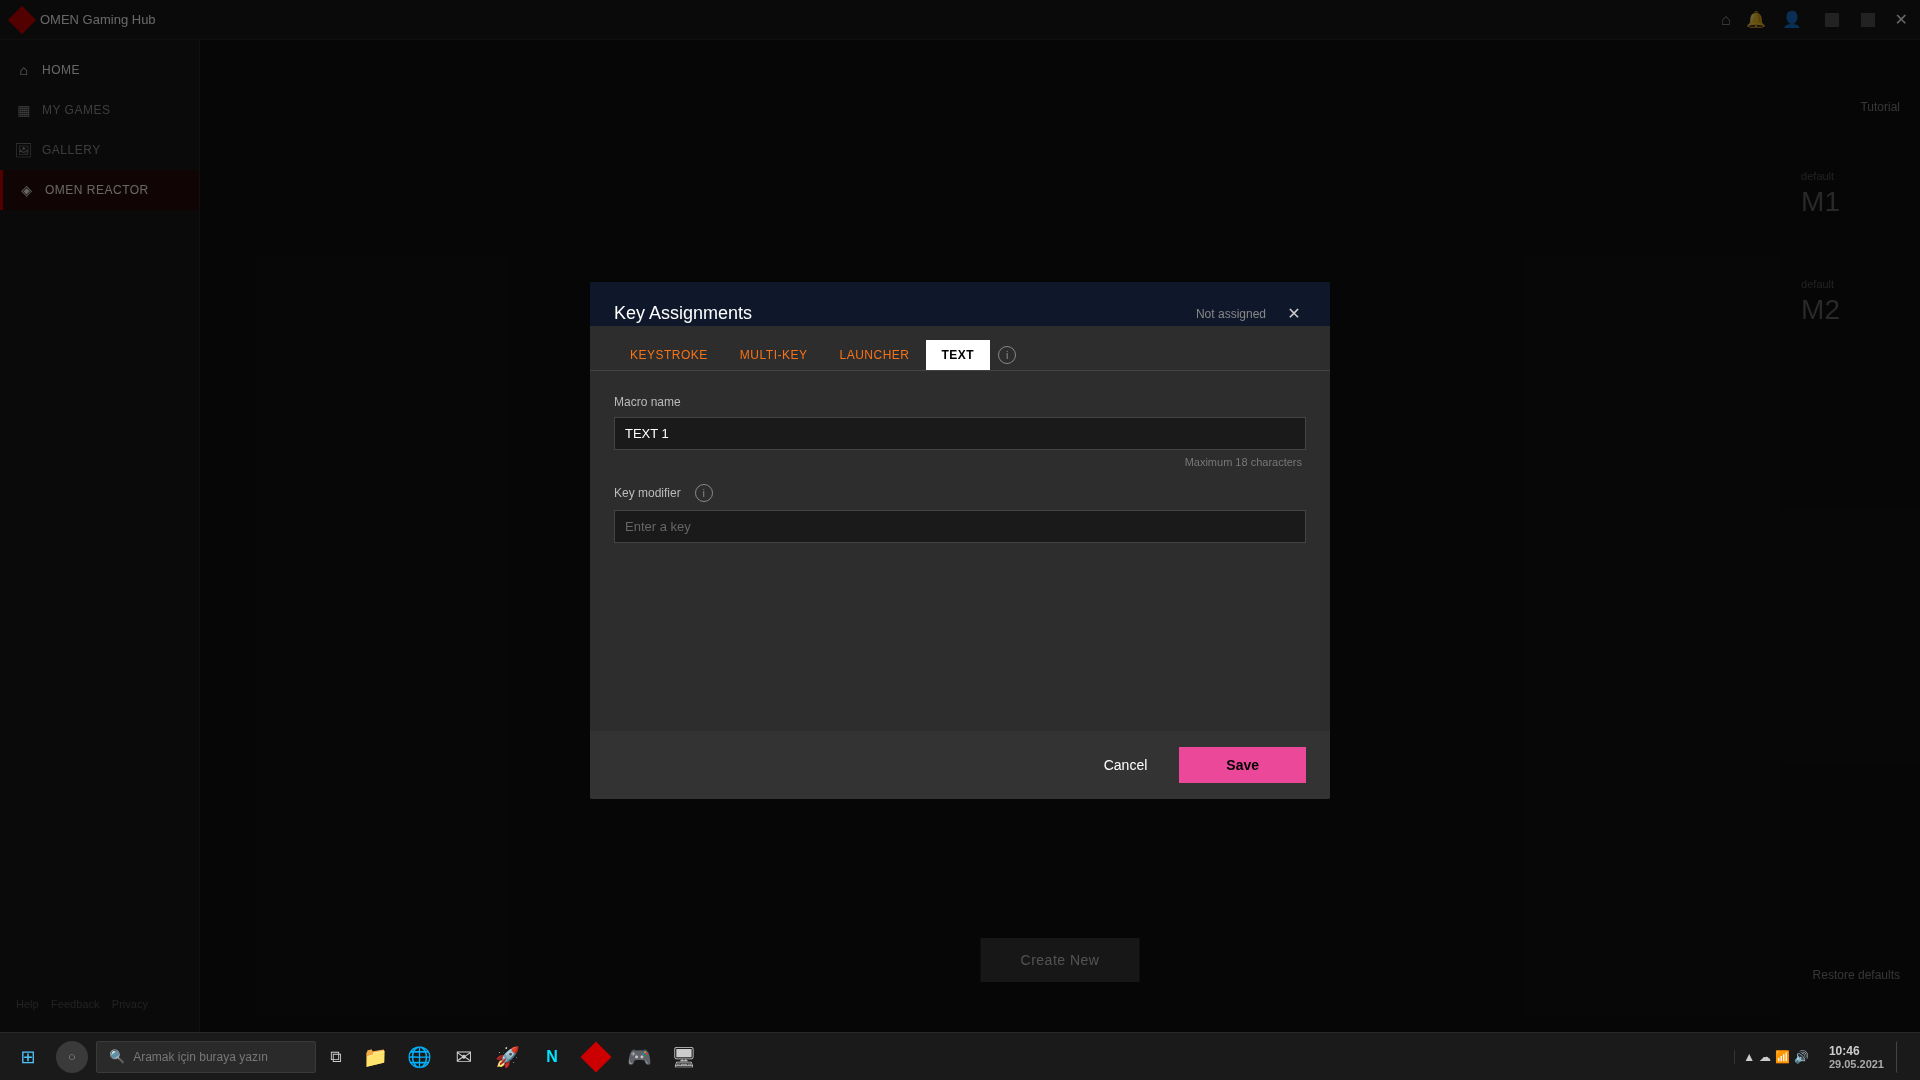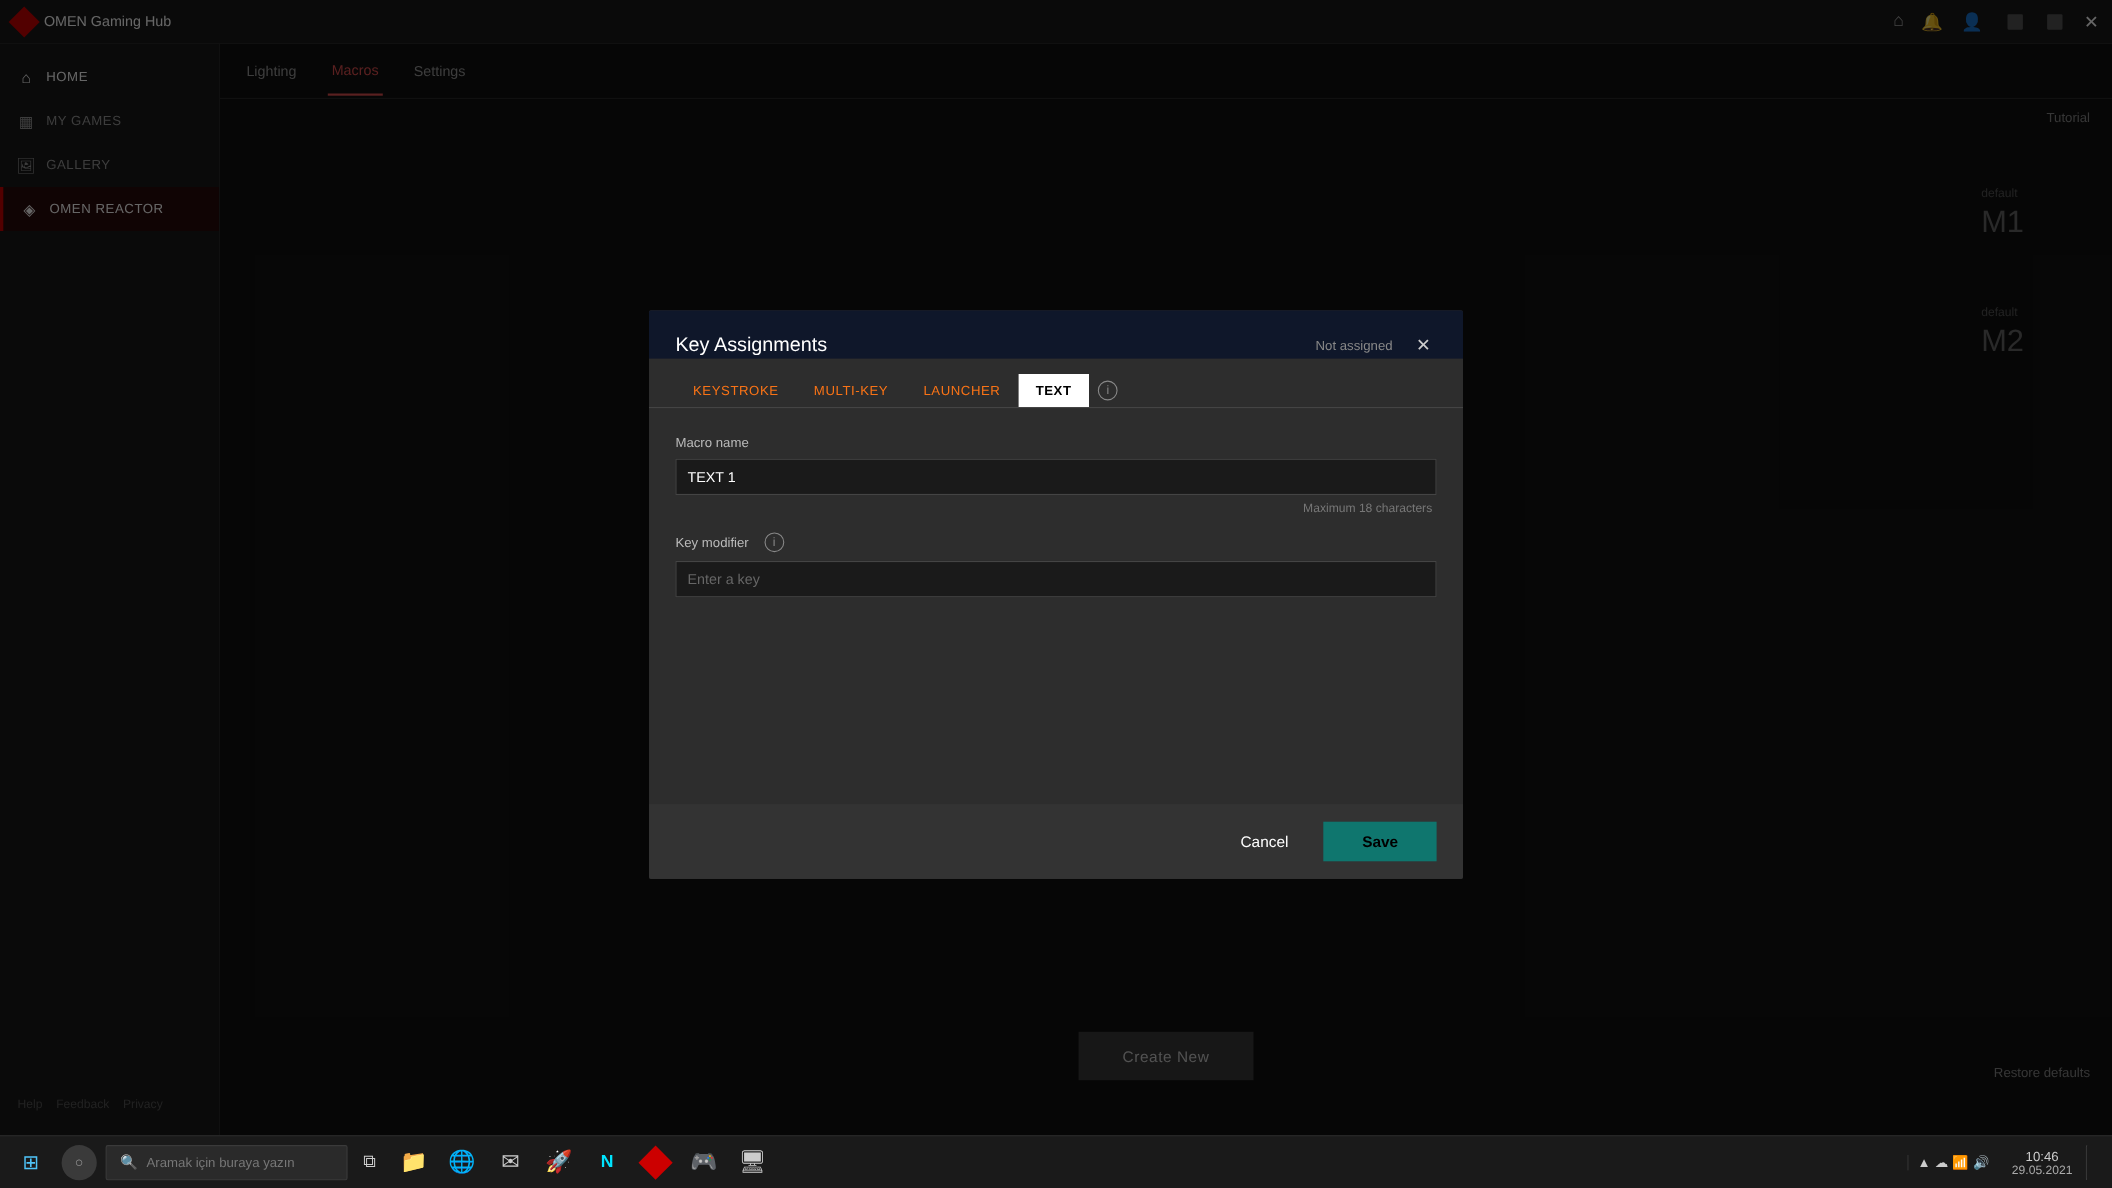--- a/index.html
+++ b/index.html
@@ -359,26 +359,26 @@
     }
     .btn-cancel {
       background: transparent;
       border: none;
       color: #ffffff;
       font-size: 14px;
       padding: 10px 20px;
       cursor: pointer;
     }
     .btn-save {
-      background: #0f766e;
+      background: #ec4899;
       border: none;
       color: #000;
       font-size: 14px;
       font-weight: 600;
-      padding: 10px 35px;
+      padding: 10px 47px;
       cursor: pointer;
     }
 
     
     .taskbar {
       position: absolute;
       bottom: 0; left: 0; right: 0;
       height: 48px;
       background: #1a1a1a;
       display: flex;
@@ -437,23 +437,24 @@
     .taskbar-tray {
       display: flex;
       align-items: center;
       gap: 4px;
       padding: 0 8px;
       border-left: 1px solid #333;
       margin-left: 4px;
     }
     .tray-icon { font-size: 12px; color: #ccc; cursor: pointer; }
     .clock {
-      text-align: center;
+      text-align: left;
       padding: 0 8px;
       cursor: pointer;
+      font-weight: bold;
     }
     .clock-time { font-size: 12px; color: #ccc; }
     .clock-date { font-size: 11px; color: #aaa; }
     .cortana-btn {
       width: 32px;
       height: 32px;
       border-radius: 50%;
       background: #3a3a3a;
       display: flex;
       align-items: center;
@@ -520,25 +521,20 @@
   </div>
   <div class="sidebar-bottom">
     <span class="sidebar-bottom-link">Help</span>
     <span class="sidebar-bottom-link">Feedback</span>
     <span class="sidebar-bottom-link">Privacy</span>
   </div>
 </div>
 
 <div class="main-content">
 
-  <div class="tabs-bar">
-    <a class="tab">Lighting</a>
-    <a class="tab active">Macros</a>
-    <a class="tab">Settings</a>
-  </div>
 
   <div class="content-area">
 
     <div class="tutorial-link">Tutorial</div>
 
     <div class="macro-keys">
       <div class="macro-key-block">
         <div class="macro-default-label">Default</div>
         <div class="macro-key-label">M1</div>
       </div>

